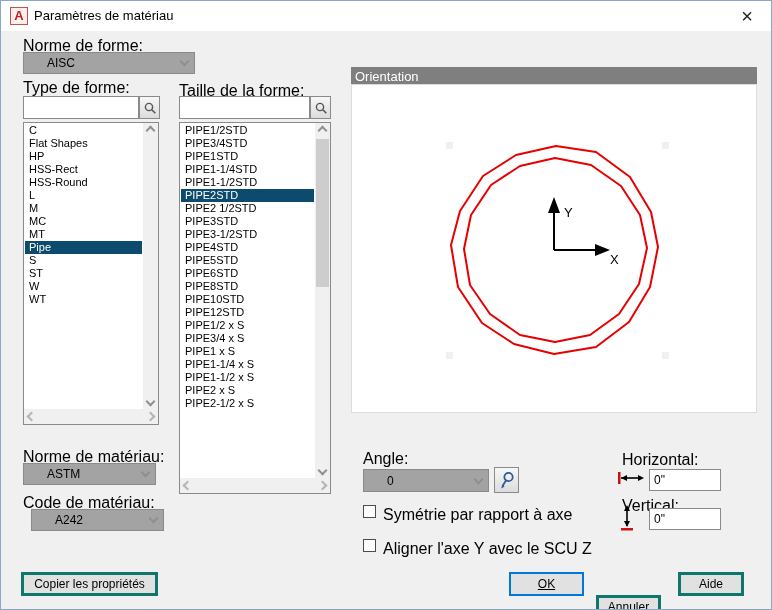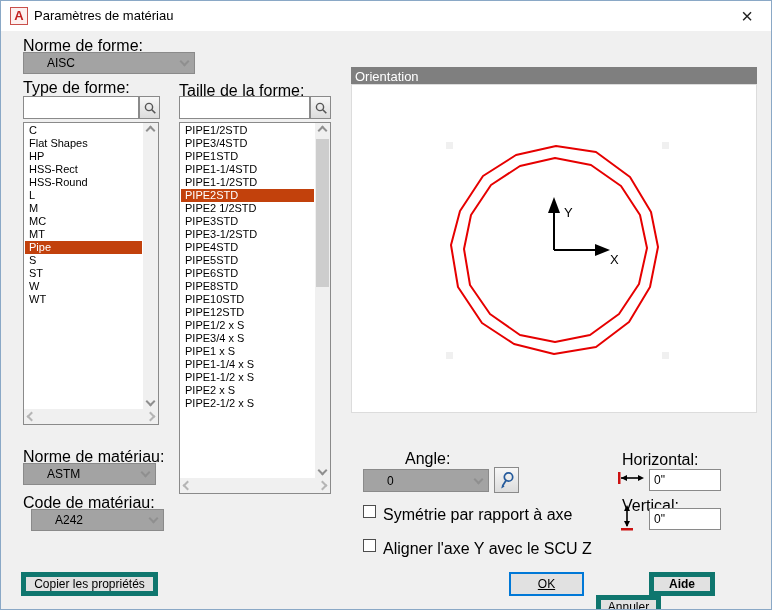--- a/index.html
+++ b/index.html
@@ -28,34 +28,34 @@
   .tbox { position:absolute; background:#fff; border:1px solid #8a8a8a; font-size:12px;
           padding:0 4px; font-family:inherit; color:#000; }
   input.tbox { outline:none; }
 
   .mini-btn { position:absolute; background:linear-gradient(#f7f7f7,#dcdcdc);
               border:1px solid #8a8a8a; display:flex; align-items:center; justify-content:center; cursor:pointer; }
 
   .listbox { position:absolute; background:#fff; border:1px solid #8a8a8a; }
   .list-items { position:absolute; left:1px; top:1px; right:16px; bottom:16px; overflow:hidden; }
   .list-item { height:13px; line-height:13px; font-size:11px; padding-left:4px; white-space:nowrap; color:#000; }
-  .list-item.selected { background:#c2410c; color:#fff; }
+  .list-item.selected { background:#0c4a6e; color:#fff; }
   .vscroll { position:absolute; top:0; right:0; bottom:15px; width:15px; background:#f0f0f0;
              display:flex; flex-direction:column; justify-content:space-between; align-items:center;
              padding:4px 0; }
   .vthumb { position:absolute; right:1px; top:16px; width:13px; height:148px; background:#cdcdcd; }
   .hscroll { position:absolute; left:0; right:0; bottom:0; height:15px; background:#f0f0f0;
              display:flex; justify-content:space-between; align-items:center; padding:0 4px; }
   .hscroll .chev { border-color:#b5b5b5; }
 
   .panel-header { position:absolute; background:#7f7f7f; color:#fff; font-size:13px;
                   padding:2px 4px; }
   .panel-body { position:absolute; background:#ffffff; border:1px solid #dcdcdc; }
 
-  .btn { position:absolute; background:#e1e1e1; border:5px solid #0f766e; font-size:12px;
+  .btn { position:absolute; background:#e1e1e1; border:3px solid #0f766e; font-size:12px;
          color:#000; text-align:center; font-family:inherit; cursor:pointer; }
   .btn.default { border:2px solid #0078d7; }
 
   .cbx { position:absolute; width:13px; height:13px; background:#fff; border:1px solid #4d4d4d; }
 </style>
 </head>
 <body>
 
 <div class="dialog">
 
@@ -182,21 +182,21 @@
   </div>
 
   <div class="lbl" style="left:22px; top:493px;">Code de matériau:</div>
   <div class="combo" style="left:22px; top:508px; width:133px; height:22px;margin-left:8px;">
     <span>A242</span>
     <span class="chev-wrap">
         <span class="chev chev-down"></span>
       </span>
   </div>
 
-  <div class="lbl" style="left:362px; top:449px;margin-left:42px;">Angle:</div>
+  <div class="lbl" style="left:362px; top:449px;">Angle:</div>
   <div class="combo" style="left:362px; top:468px; width:126px; height:23px;">
     <span>0</span>
     <span class="chev-wrap">
         <span class="chev chev-down"></span>
       </span>
   </div>
   <div class="mini-btn" style="left:493px; top:466px; width:25px; height:26px;">
     <svg width="17" height="19" viewBox="0 0 17 19">
       <circle cx="10.5" cy="6" r="4.2" fill="none" stroke="#255a9b" stroke-width="1.7"></circle>
       <line x1="8" y1="9.5" x2="4.5" y2="15" stroke="#255a9b" stroke-width="1.7"></line>
@@ -223,15 +223,15 @@
     <line x1="7" y1="2" x2="7" y2="21" stroke="#000" stroke-width="1.6"></line>
     <path d="M7,0 L4,6 L10,6 Z" fill="#000"></path>
     <path d="M7,22 L4,16 L10,16 Z" fill="#000"></path>
     <rect x="1" y="23" width="12" height="2.5" fill="#cc1111"></rect>
   </svg>
   <input class="tbox" style="left: 648px; top: 507px; width: 72px; height: 22px;" value="0&quot;">
 
   <button class="btn" style="left:20px; top:571px; width:137px; height:24px;">Copier les propriétés</button>
   <button class="btn default" style="left:508px; top:571px; width:75px; height:24px;text-decoration:underline;">OK</button>
   <button class="btn" style="left:595px; top:571px; width:65px; height:24px;margin-top:23px;">Annuler</button>
-  <button class="btn" style="left:648px; top:571px; width:66px; height:24px;font-weight:bold;">Aide</button>
+  <button class="btn" style="left:677px; top:571px; width:66px; height:24px;">Aide</button>
 
 </div>
 
 </body></html>

